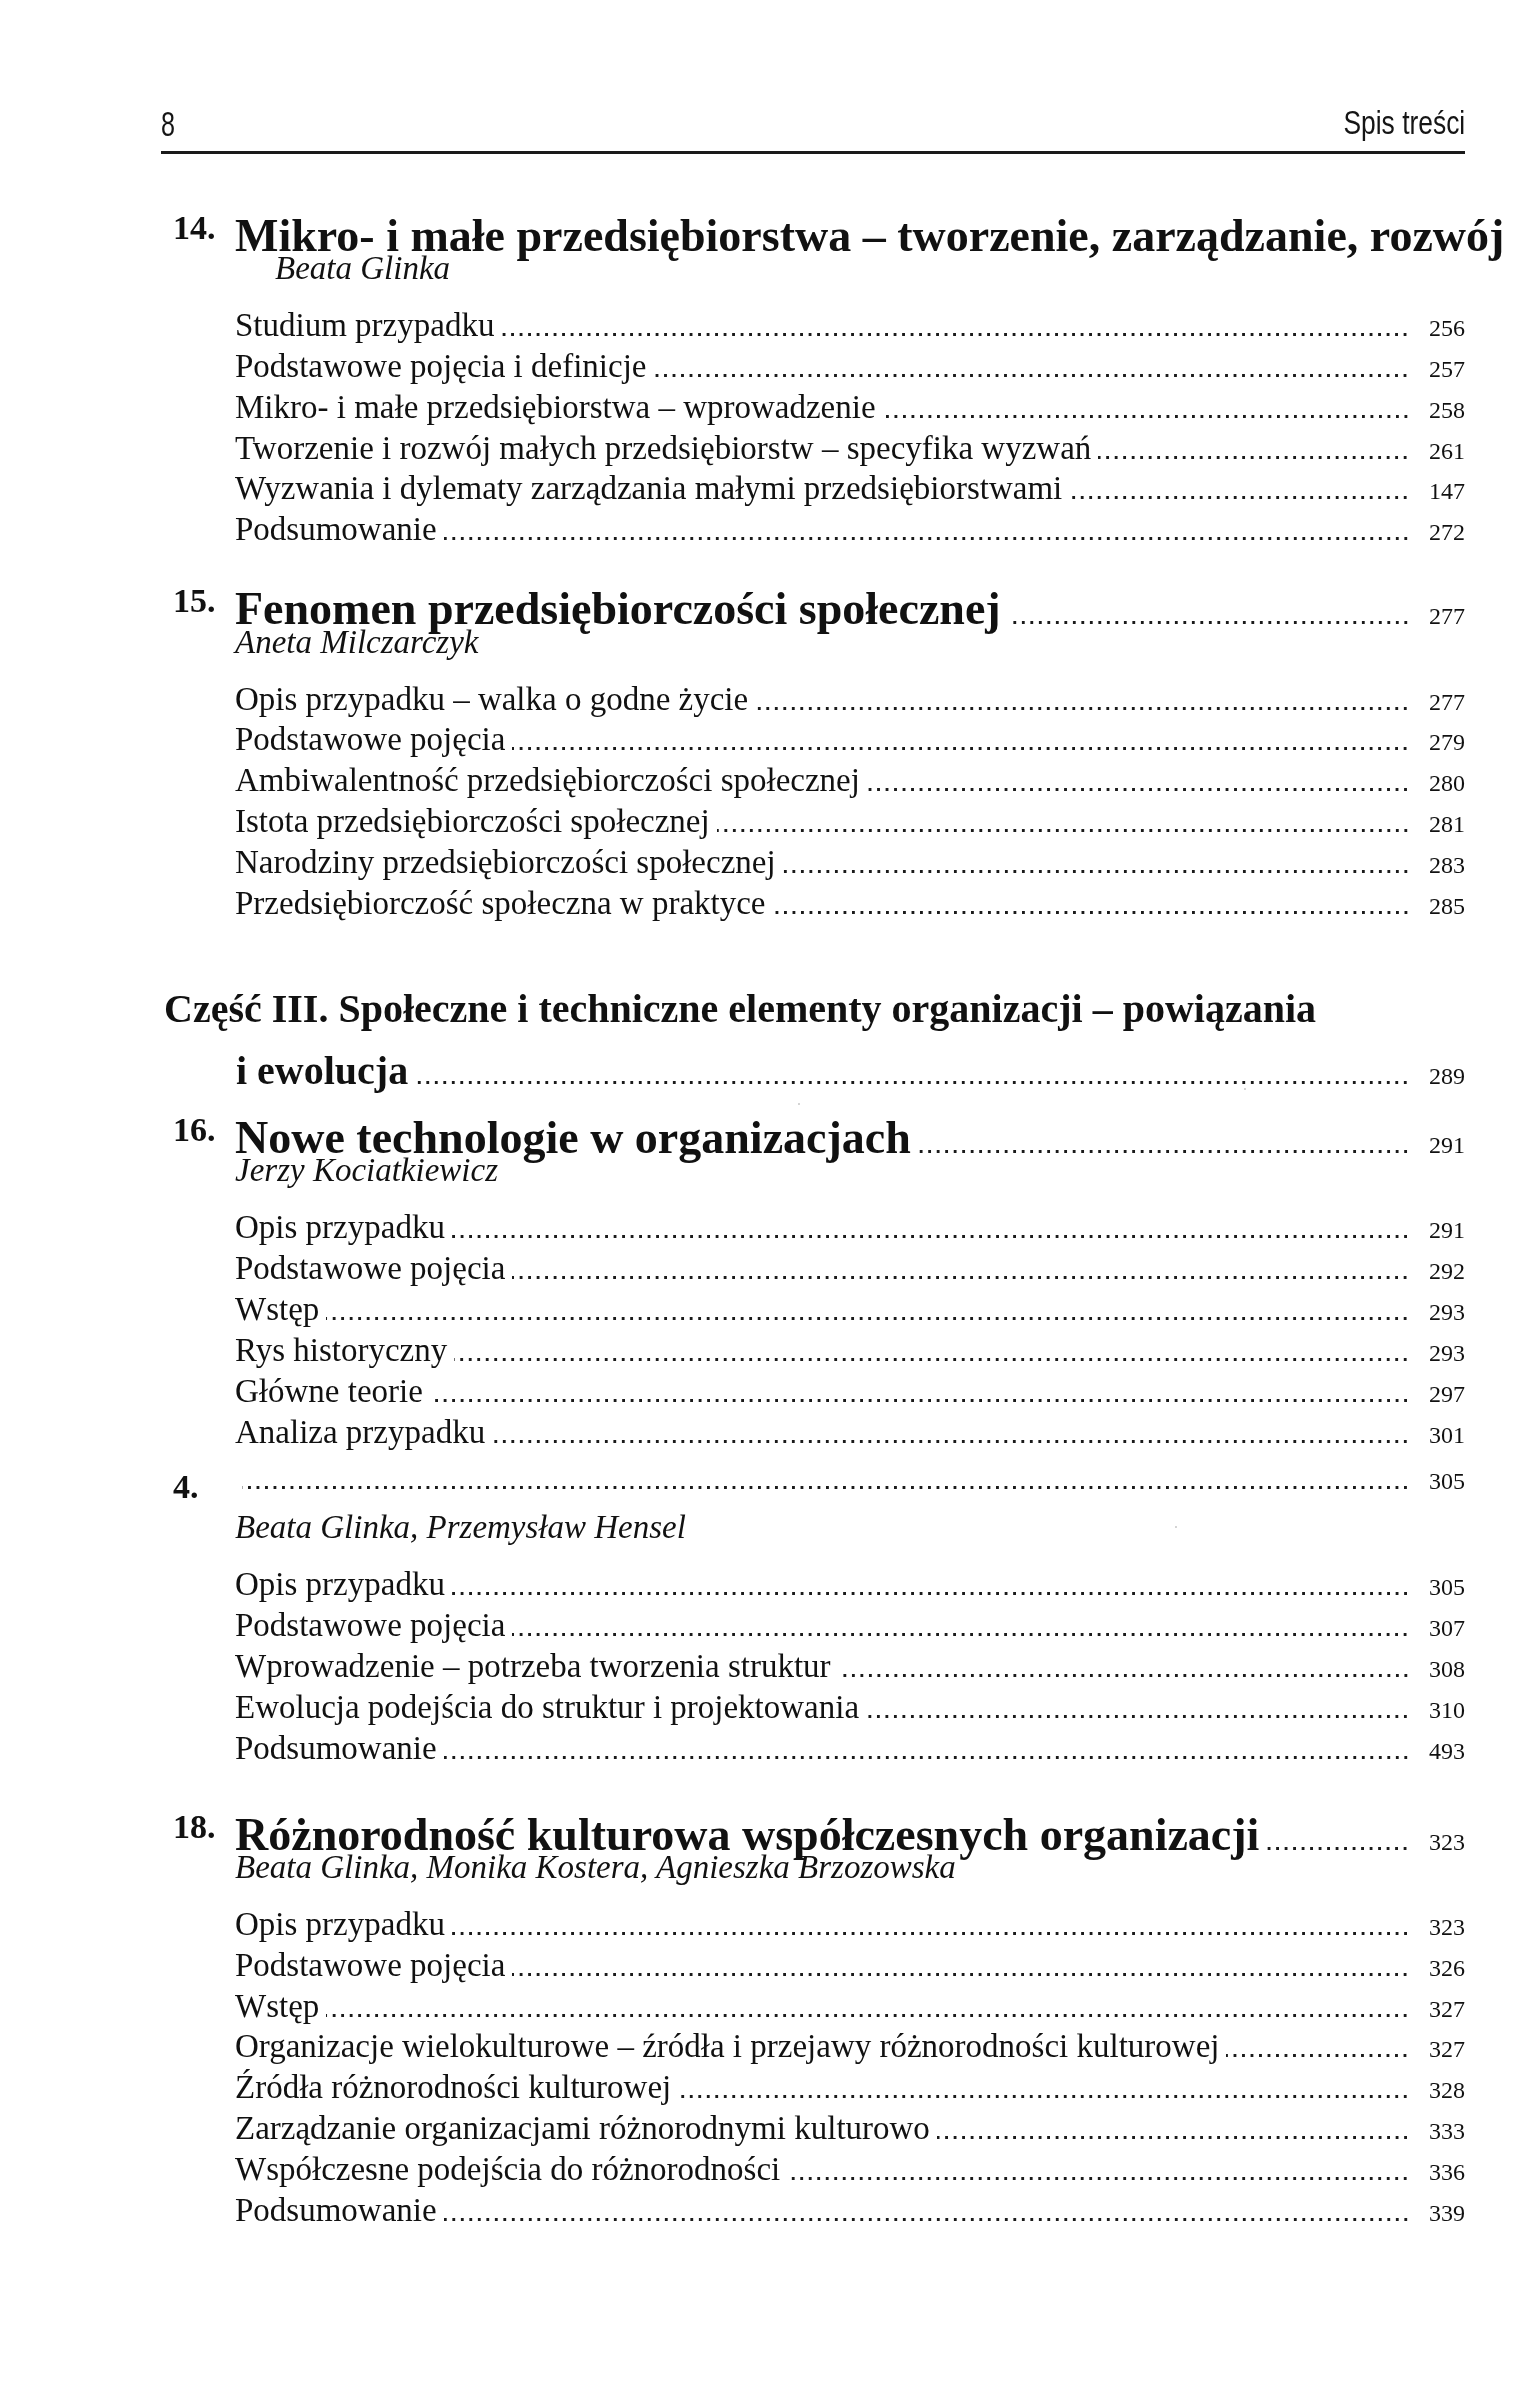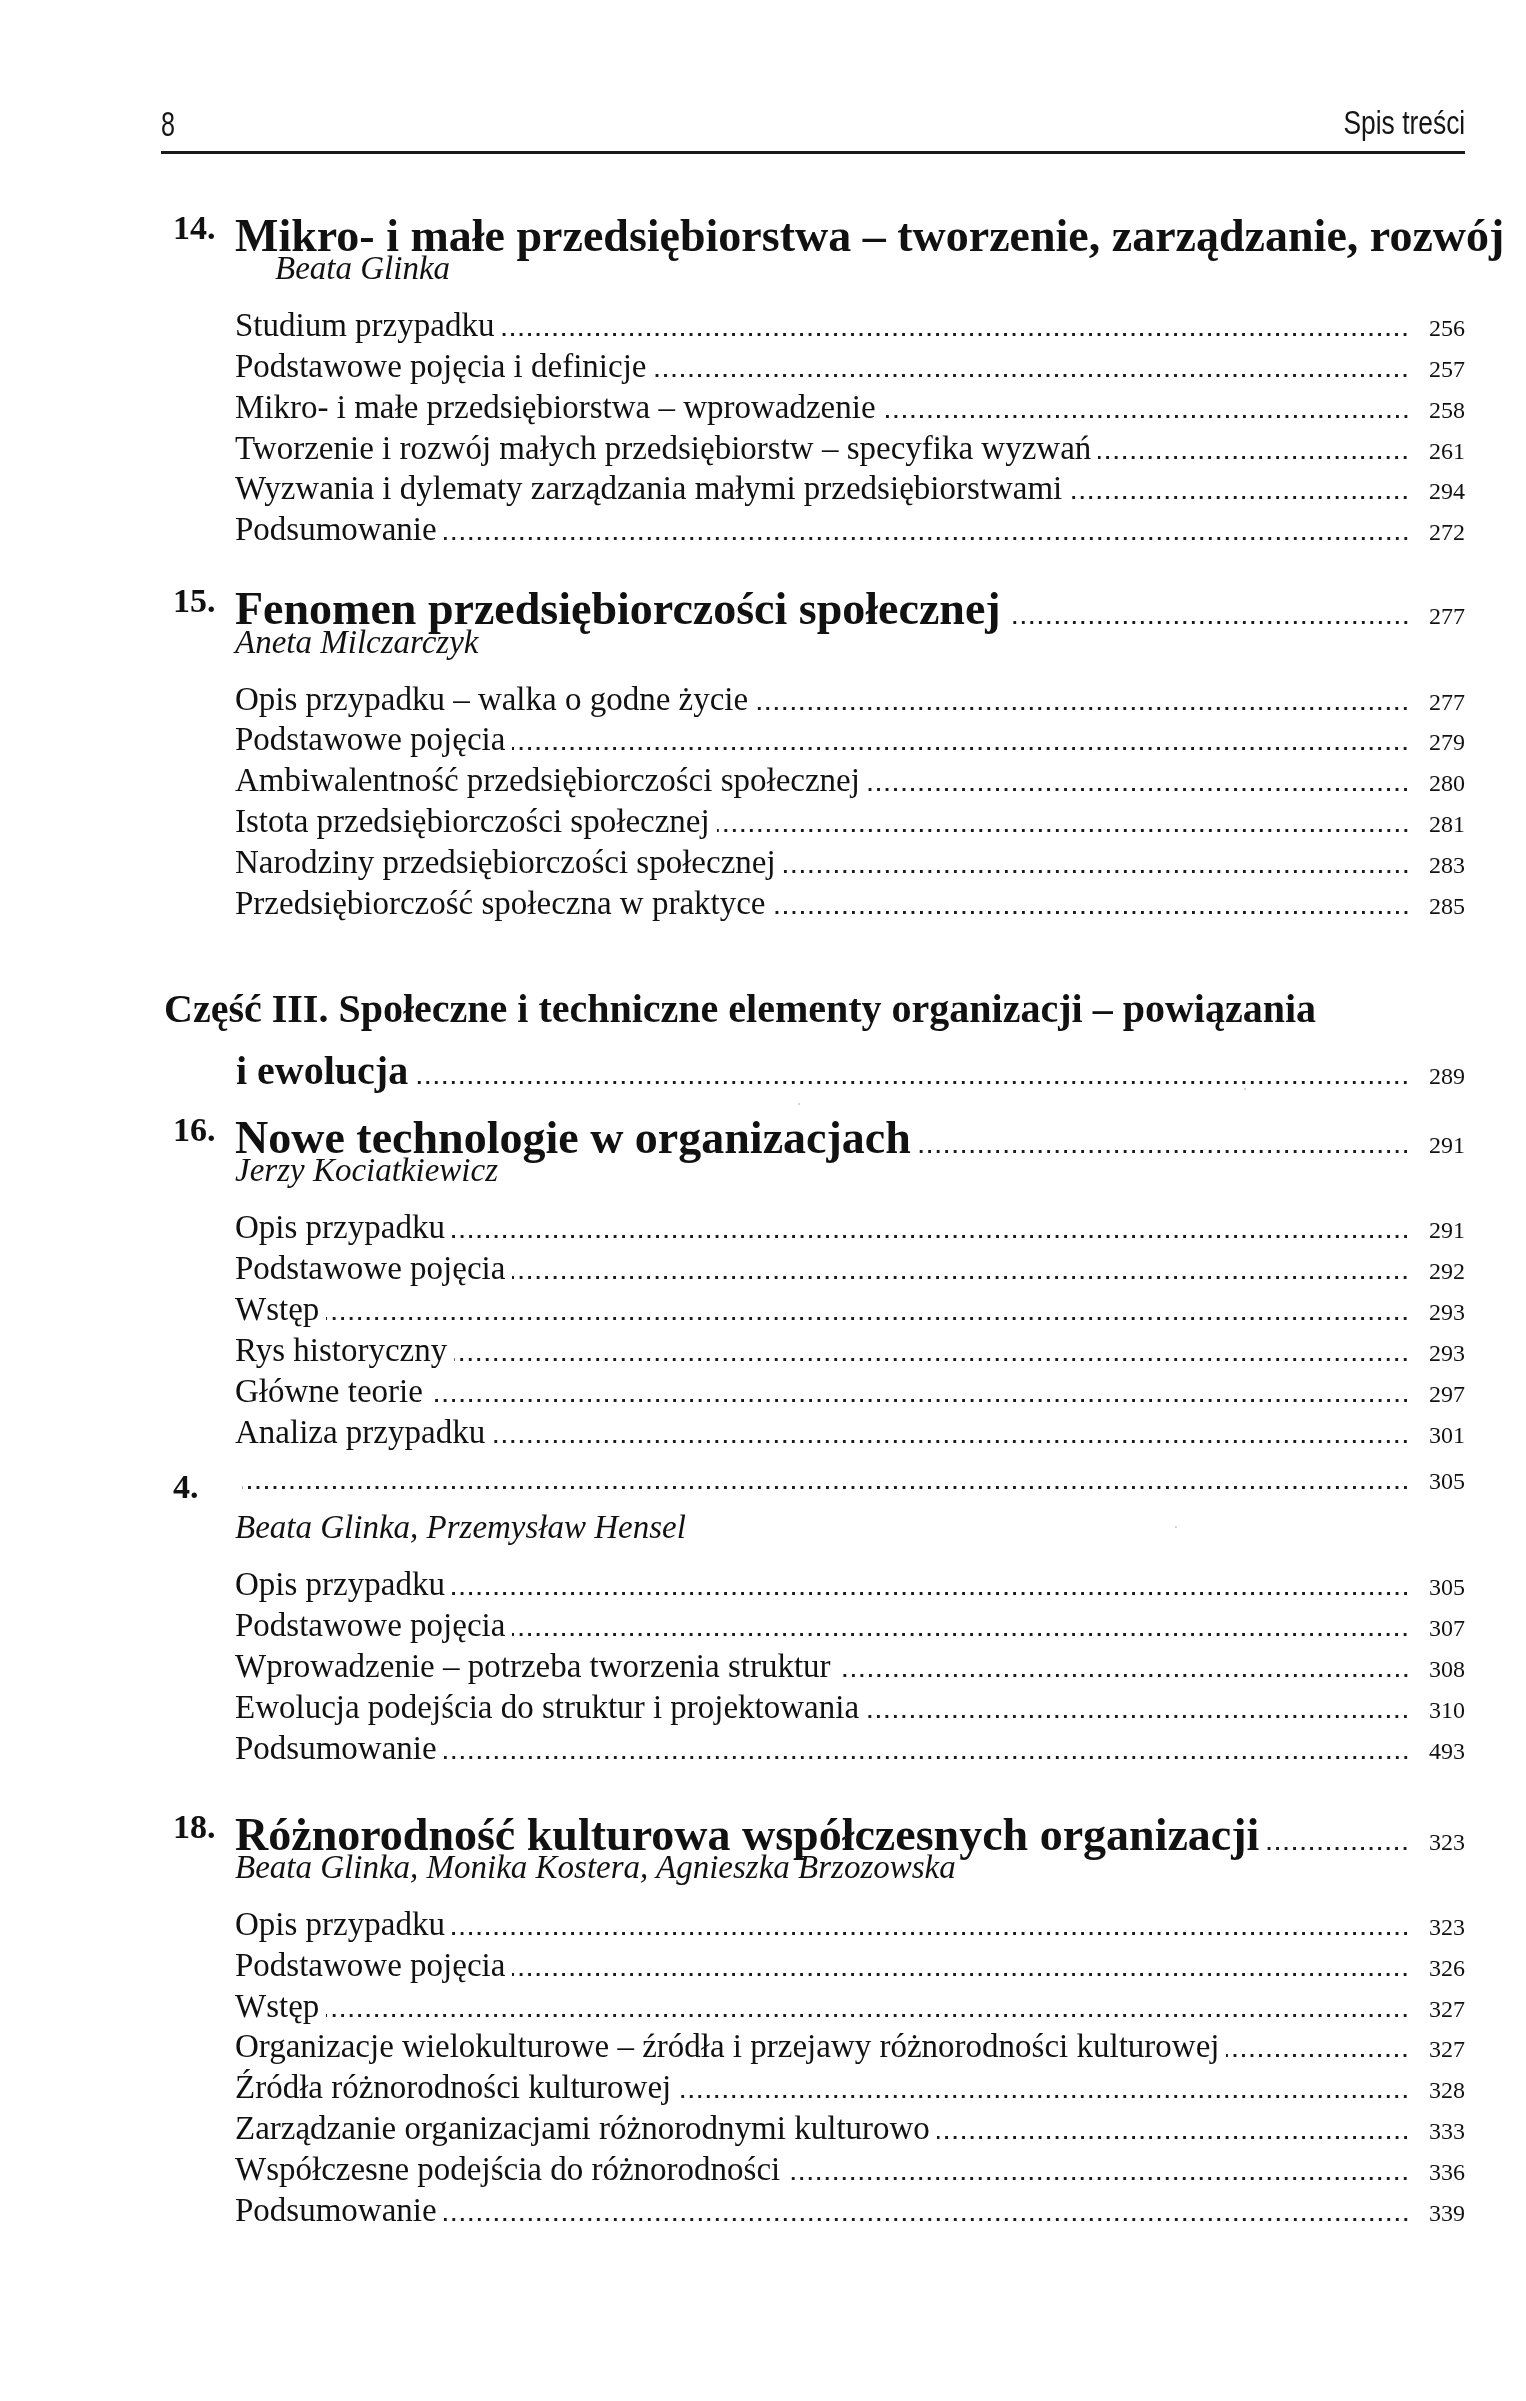--- a/index.html
+++ b/index.html
@@ -80,21 +80,21 @@
         <div class="line">
           <span class="txt">Tworzenie i rozwój małych przedsiębiorstw – specyfika wyzwań</span>
           <span class="leader"></span>
           <span class="pg">261</span>
         </div>
       </div>
       <div class="row sub" style="top: 470px;">
         <div class="line">
           <span class="txt">Wyzwania i dylematy zarządzania małymi przedsiębiorstwami</span>
           <span class="leader"></span>
-          <span class="pg">294</span>
+          <span class="pg">147</span>
         </div>
       </div>
       <div class="row sub" style="top: 511px;">
         <div class="line">
           <span class="txt">Podsumowanie</span>
           <span class="leader"></span>
           <span class="pg">272</span>
         </div>
       </div>
       <div class="row chapter" style="top: 582px;">

